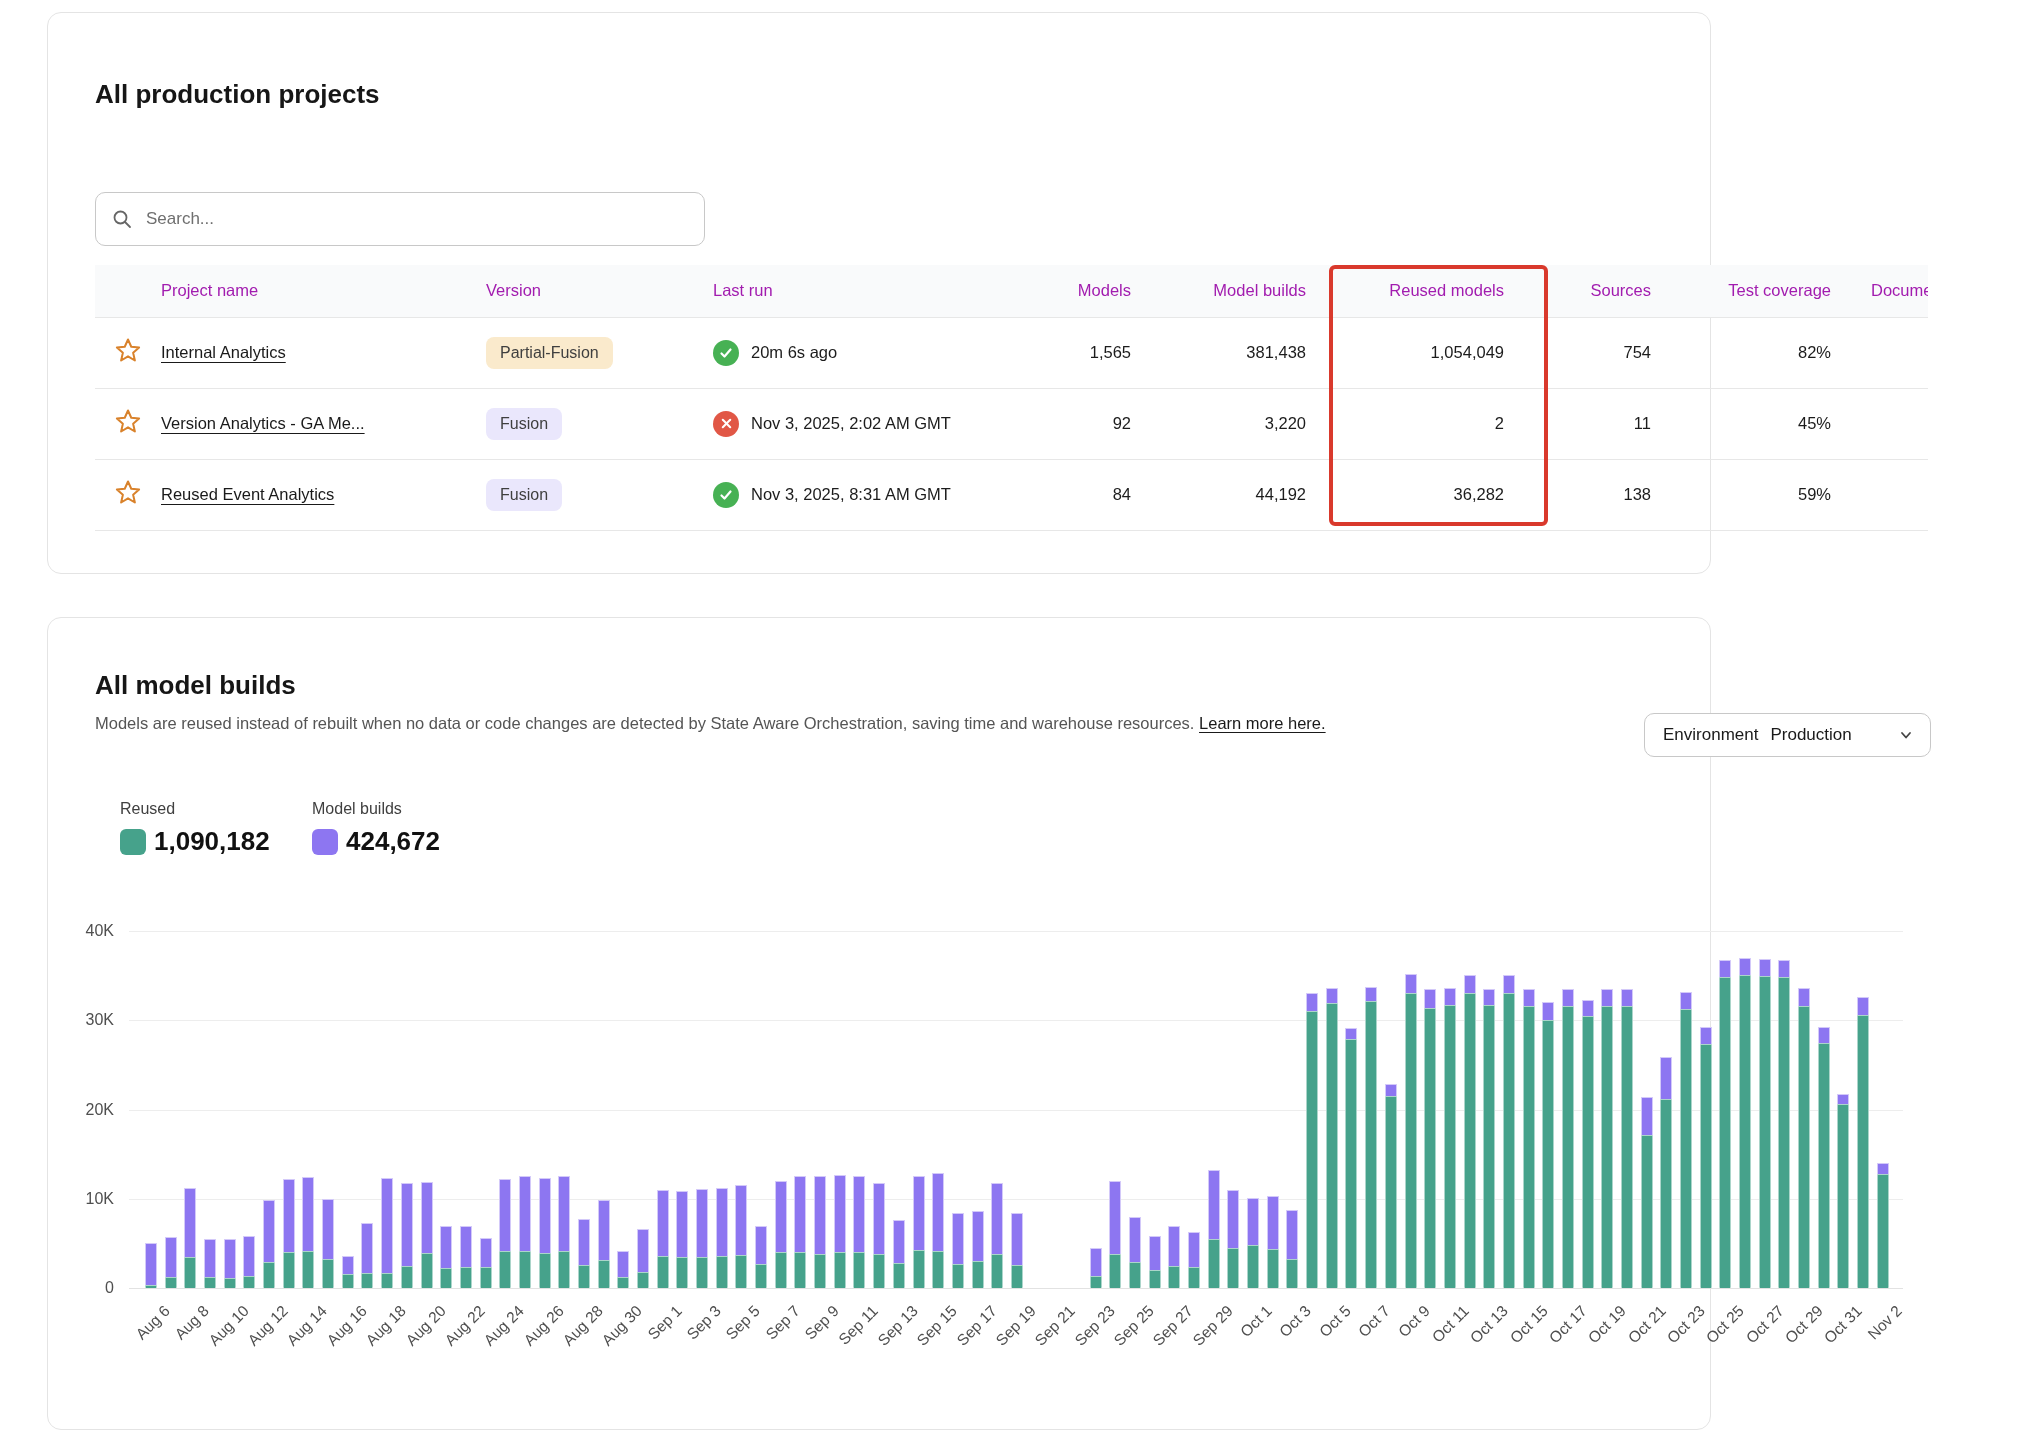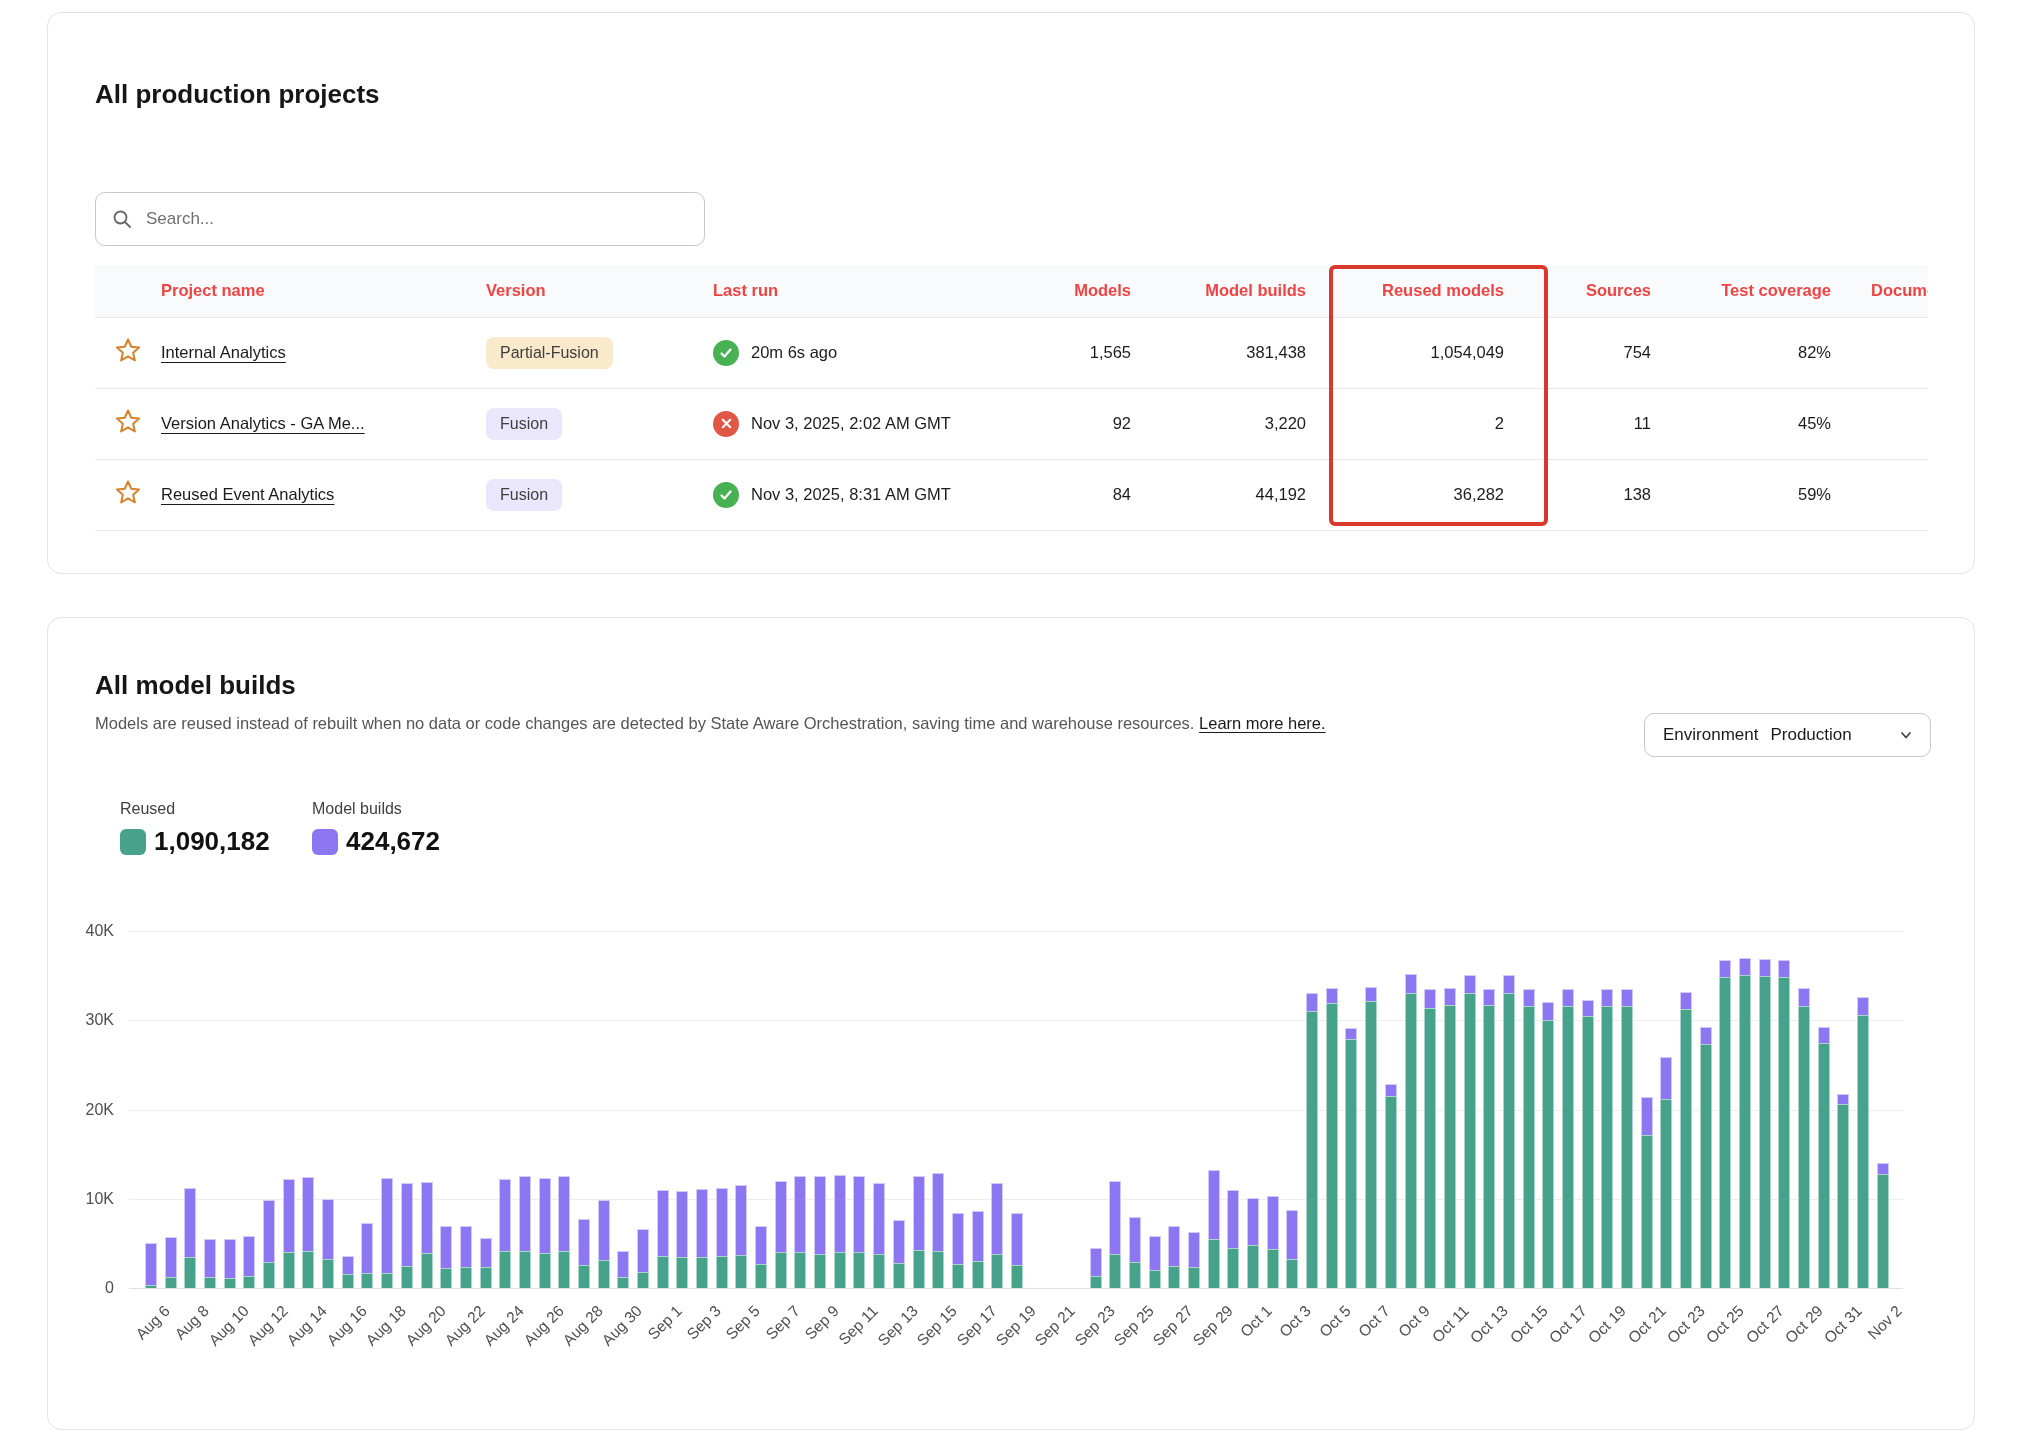--- a/index.html
+++ b/index.html
@@ -1,19 +1,19 @@
 <!DOCTYPE html>
 <html><head>
 <meta charset="utf-8">
 <style>
   * { margin:0; padding:0; box-sizing:border-box; }
   html,body { background:#ffffff; font-family:"Liberation Sans", sans-serif; }
   #page { position:relative; width:2022px; height:1438px; background:#fff; overflow:hidden; }
 
-  .card { position:absolute; left:47px; width:1928px; background:#fff;
+  .card { position:absolute; left:47px; width:1664px; background:#fff;
           border:1px solid #e4e4e4; border-radius:14px; }
   #card-projects { top:12px; height:562px; }
   #card-builds   { top:617px; height:813px; }
 
   .card-title { position:absolute; left:47px; font-size:26px; font-weight:700; color:#161616; }
   .card-subtitle { position:absolute; left:47px; font-size:16.5px; color:#555; }
 
   
   .search-box { position:absolute; left:47px; top:179px; width:610px; height:54px;
                 border:1px solid #c8c8c8; border-radius:10px; display:flex; align-items:center;
@@ -21,21 +21,21 @@
   .search-box svg { flex:0 0 auto; margin-right:14px; }
   .search-box input { border:none; outline:none; font-size:17px; color:#333; width:100%;
                       font-family:"Liberation Sans", sans-serif; }
   .search-box input::placeholder { color:#6f6f6f; }
 
   
   .table-clip { position:absolute; left:47px; top:252px; width:1833px; overflow:hidden; }
   table { border-collapse:collapse; table-layout:fixed; width:1896px; }
   th, td { white-space:nowrap; overflow:hidden; font-size:16.5px; }
   thead tr { background:#f9fafb; height:52px; }
-  th { font-weight:700; color:#ef4444; text-align:left; }
+  th { font-weight:400; color:#a21caf; text-align:left; }
   tbody tr { height:70px; border-top:1px solid #e7e7e7; }
   tbody tr.empty-row { height:71px; border-top:1px solid #e7e7e7; }
   td { color:#1c1c1c; }
   .col-star { width:66px; } .col-name { width:325px; } .col-version { width:227px; }
   .col-lastrun { width:270px; } .col-models { width:148px; } .col-builds { width:175px; }
   .col-reused { width:198px; } .col-sources { width:147px; } .col-coverage { width:180px; }
   .col-docs { width:160px; padding-left:40px; }
   .num { text-align:right; }
   .project-link { color:#1a1a1a; text-decoration:underline; text-underline-offset:4px; cursor:pointer; }
   .badge { display:inline-block; padding:7px 14px; border-radius:8px; font-size:16px; color:#3f3f3f; }

